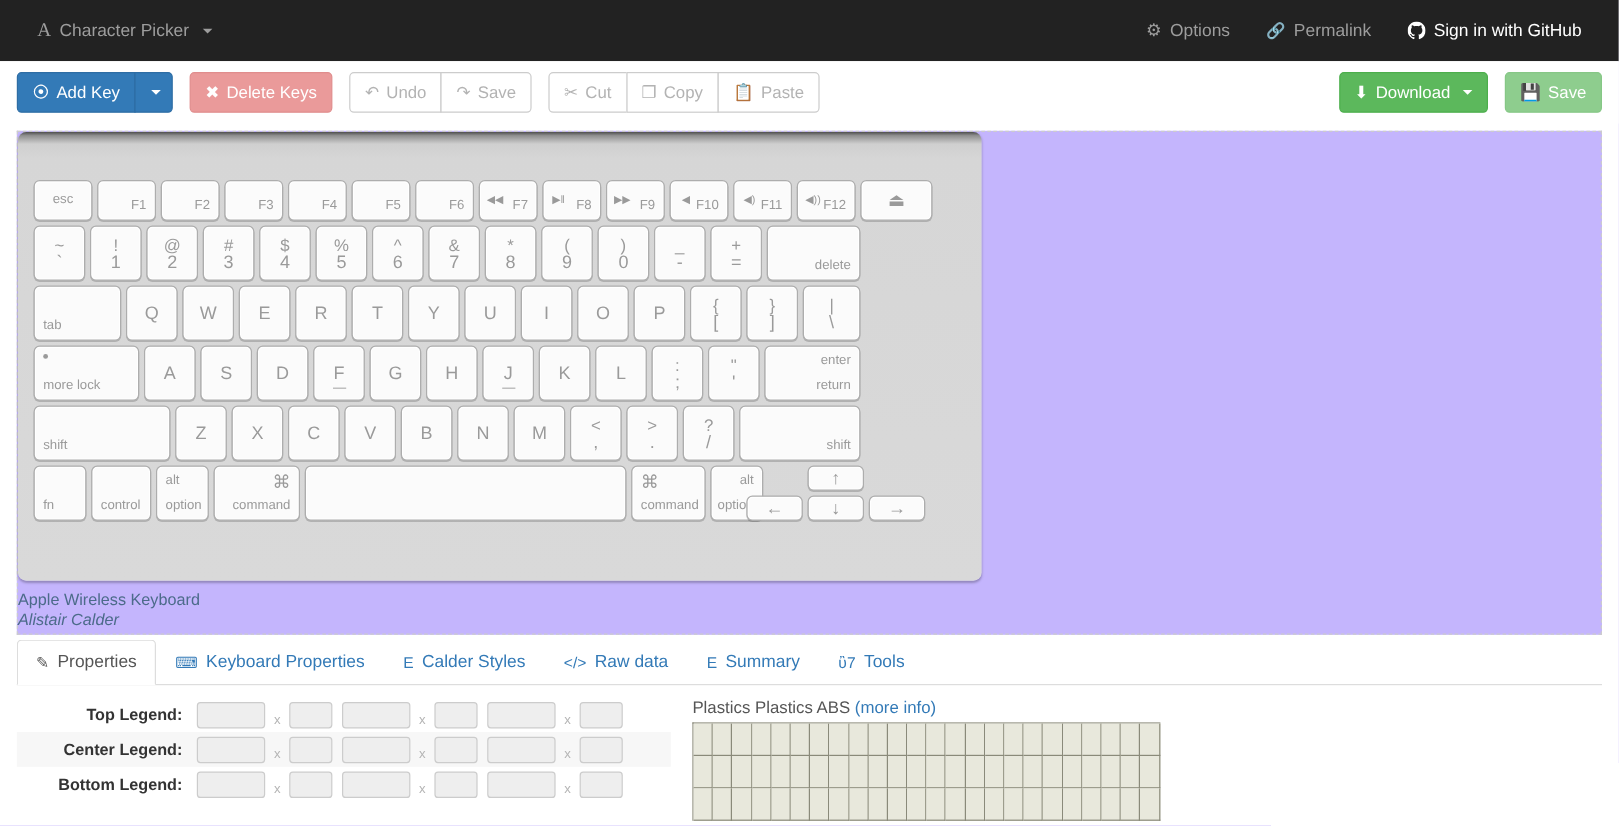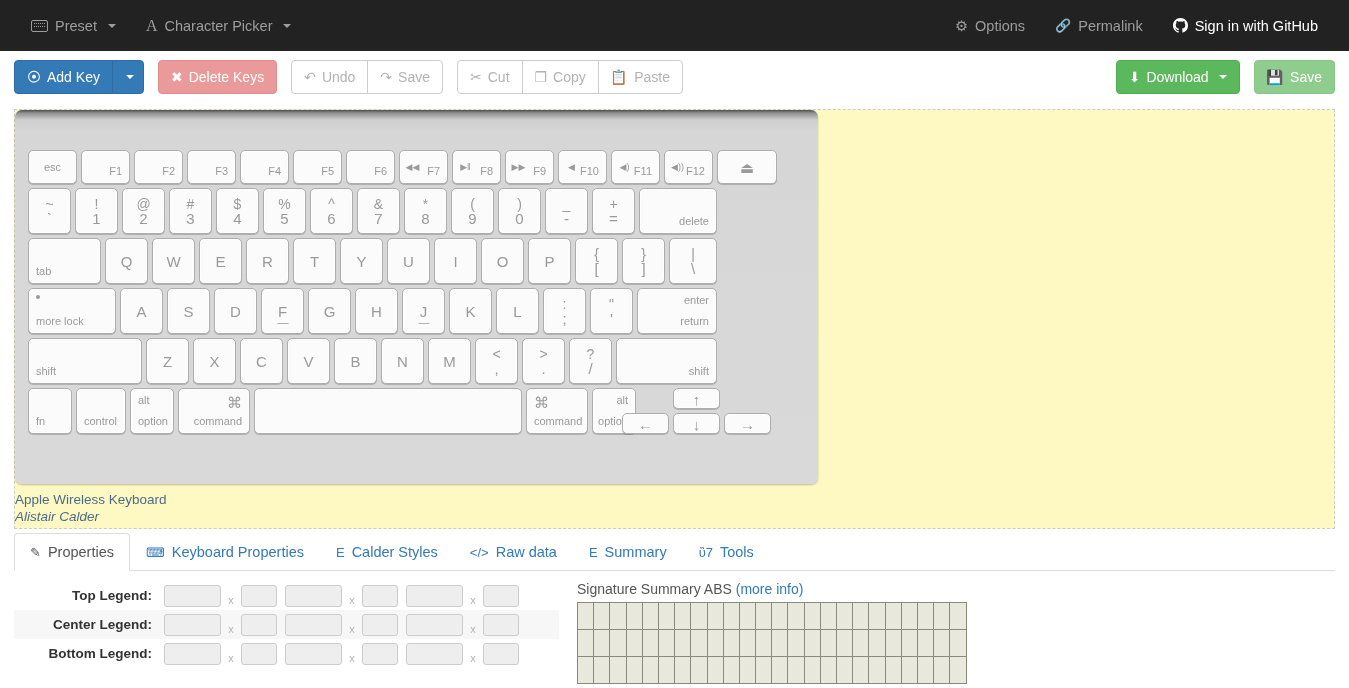--- a/index.html
+++ b/index.html
@@ -68,21 +68,21 @@
   .grp{ display:flex; }
   .grp > .btn{ border-radius:0; margin-left:-1px; }
   .grp > .btn:first-child{ border-radius:4px 0 0 4px; margin-left:0; }
   .grp > .btn:last-child{ border-radius:0 4px 4px 0; }
   .gap{ width:14px; }
   .spacer{ flex:1 1 auto; }
 
   
   .canvas{
     margin:6px 14px 0 14px; height:420px; border:1px dashed #ccc;
-    position:relative; background:#fef9c3;text-decoration:underline;
+    position:relative; background:#c4b5fd;text-decoration:underline;
   }
   .case{
     position:absolute; left:0; top:0; width:803px; height:374px;
     border-radius:7px;
     background:linear-gradient(#4e4e4e 0px,#8f8f8f 3px,#cfcfcf 10px,#d6d6d6 22px,#d9d9d9 100%);
     box-shadow:0 1px 2px rgba(0,0,0,.25);
   }
   .kb{ position:absolute; left:13px; top:40px; }
   .key{
     position:absolute;
@@ -150,25 +150,20 @@
     margin-top:5px; display:grid; grid-template-columns:repeat(24,16.2px);
     border-left:1px solid #8a8a7a; border-top:1px solid #8a8a7a; width:max-content;
   }
   .sw{ height:27px; background:#e8e8dc; border-right:1px solid #8a8a7a; border-bottom:1px solid #8a8a7a; }
 </style>
 </head>
 <body>
 
 <div class="navbar">
 
-  <div class="navitem">
-    <span class="kbd-glyph"></span>
-    <span>Preset</span>
-    <span class="caret"></span>
-  </div>
 
 
   <div class="navitem">
     <span class="ico" style="font-family:'Liberation Serif',serif;font-size:16px;">A</span>
     <span>Character Picker</span>
     <span class="caret"></span>
   </div>
 
   <div class="navspacer"></div>
 
@@ -593,21 +588,21 @@
           <input class="legend-in sm" type="text" value="" style="">
           <span style="width:8px;display:inline-block;"></span>
           <input class="legend-in" type="text" value="" style="">
           <span class="legend-x">x</span>
           <input class="legend-in sm" type="text" value="" style="">
         </div>
       </div>
     </div>
   <div class="props-right">
     <div class="sp-title">
-      <span>Signature Summary ABS</span>
+      <span>Plastics Plastics ABS</span>
       <a href="#">(more info)</a>
     </div>
     <div class="sw-grid" id="sw-root" style="grid-template-columns: repeat(24, 16.2px);">
         <div class="sw" style="background: rgb(232, 232, 220);"></div>
         <div class="sw" style="background: rgb(232, 232, 220);"></div>
         <div class="sw" style="background: rgb(232, 232, 220);"></div>
         <div class="sw" style="background: rgb(232, 232, 220);"></div>
         <div class="sw" style="background: rgb(232, 232, 220);"></div>
         <div class="sw" style="background: rgb(232, 232, 220);"></div>
         <div class="sw" style="background: rgb(232, 232, 220);"></div>

